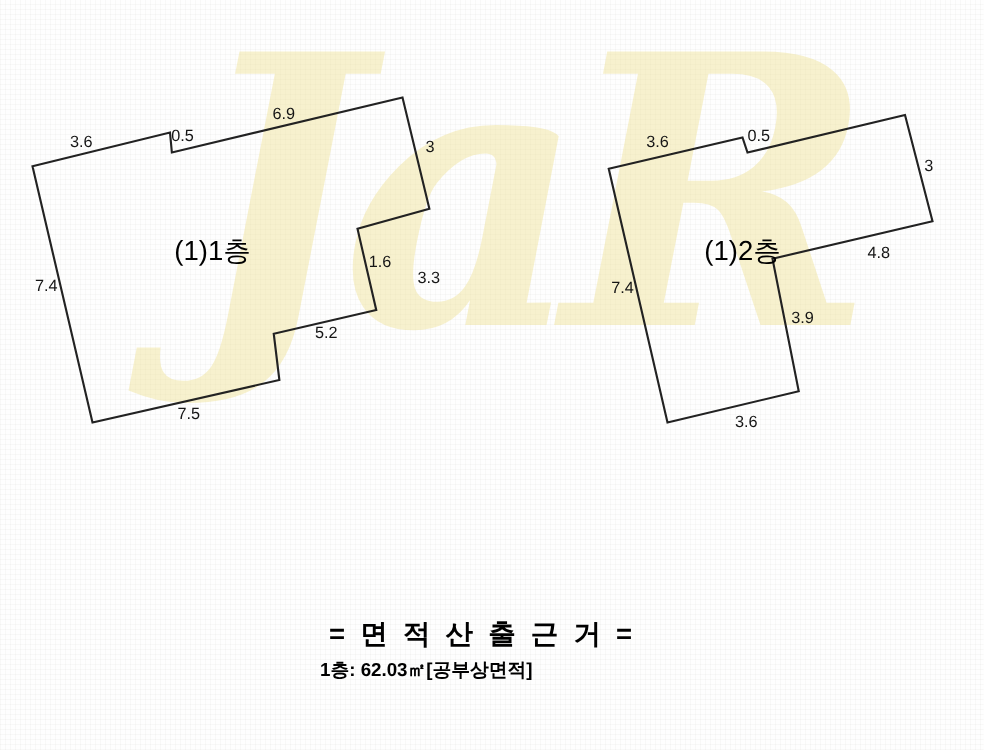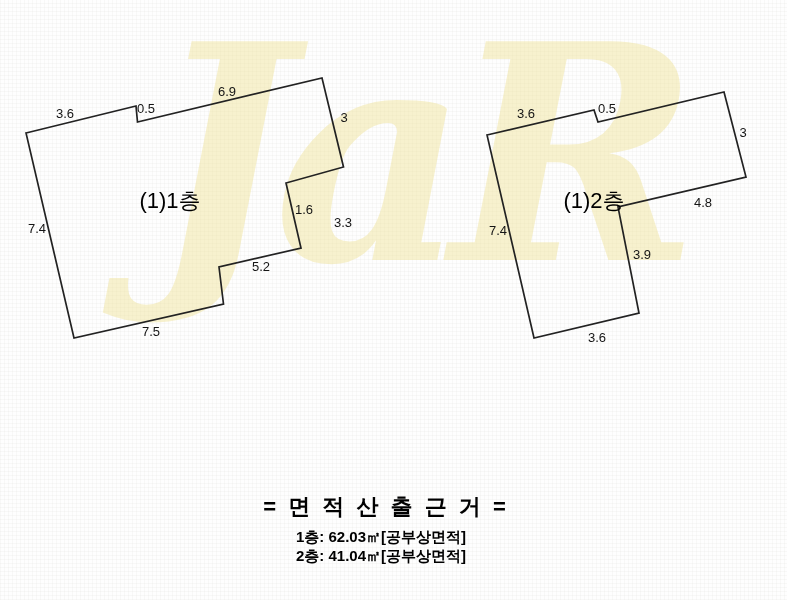--- a/index.html
+++ b/index.html
@@ -73,21 +73,21 @@
     position: absolute;
     left: 251px;
     top: 527px;
     font-size: 15px;
     font-weight: 700;
     color: #000;
     line-height: 19px;
     white-space: nowrap;
     z-index: 3;
   }
-  .footer-lines .indent { padding-left: 5px; margin-left: 40px; }
+  .footer-lines .indent { padding-left: 5px; }
 </style>
 </head>
 <body>
 
 <div class="page">
 
   <div class="watermark">JaR</div>
 
   <svg class="plans" width="787" height="600" viewBox="0 0 787 600">
     <polygon points="26,133 136,106 137.5,122 322,78 343.5,167 286,183 301,248 219,267 223.5,304 74,338" fill="none" stroke="#222222" stroke-width="1.7" stroke-linejoin="miter"></polygon>
@@ -110,16 +110,15 @@
   <span class="dim" style="left:743px;top:132px">3</span>
   <span class="dim" style="left:703px;top:202px">4.8</span>
   <span class="dim" style="left:498px;top:230px">7.4</span>
   <span class="dim" style="left:642px;top:254px">3.9</span>
   <span class="dim" style="left:597px;top:337px">3.6</span>
   <span class="dim plan-name" style="left:584px;top:201px">(1)2층</span>
 
   <div class="footer-title">= 면 적 산 출 근 거 =</div>
   <div class="footer-lines">
     <div class="indent">1층: 62.03㎡[공부상면적]</div>
-    <div class="indent">2층: 41.04㎡[공부상면적]</div>
   </div>
 
 </div>
 
 </body></html>

